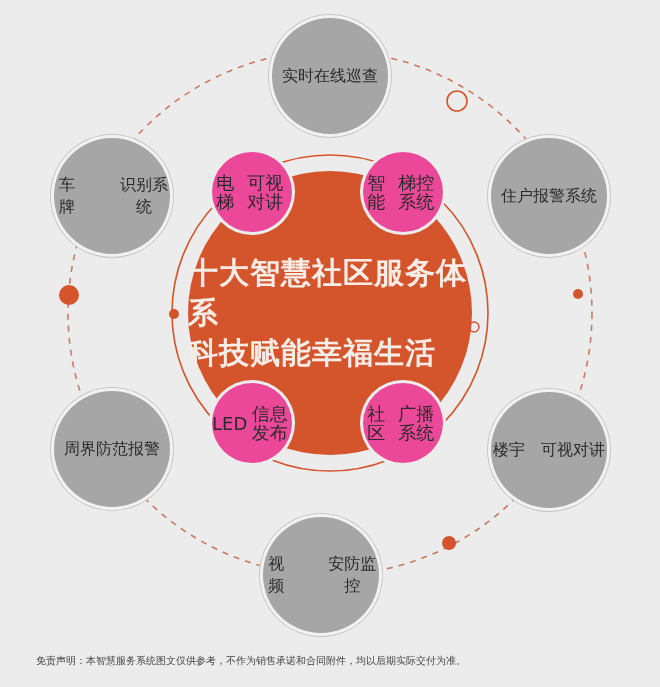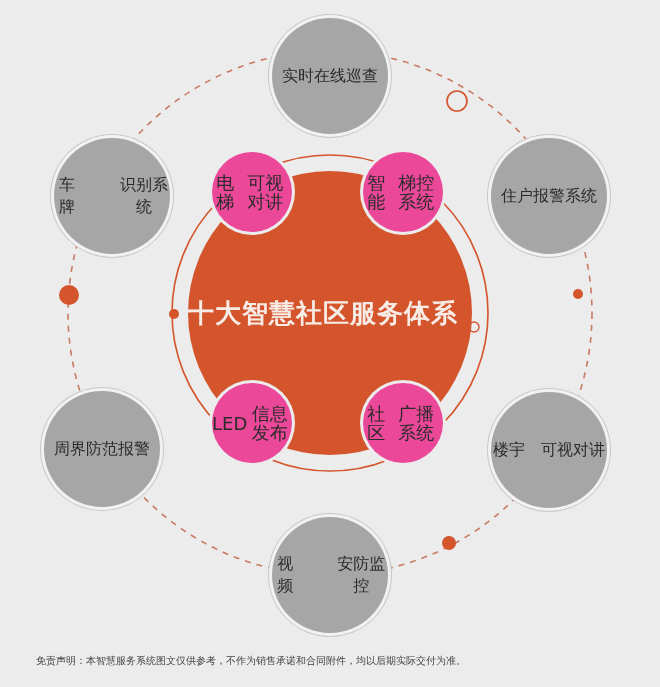--- a/index.html
+++ b/index.html
@@ -33,21 +33,21 @@
       font-size: 18px; line-height: 19px;
     }
     .core {
       position: absolute;
       width: 284px; height: 284px;
       left: 188px; top: 171px;
       border-radius: 50%;
       background: #d4542c;
       display: flex; flex-direction: column; align-items: flex-start; justify-content: center;
       color: #f7ece6;
-      font-size: 26px; line-height: 40px; font-weight: bold;
+      font-size: 30px; line-height: 40px; font-weight: bold;
       letter-spacing: 1px;
     }
     .disclaimer {
       position: absolute; left: 36px; top: 654px;
       font-size: 10px; color: #444;
     }
   </style>
 </head>
 <body>
 
@@ -61,39 +61,40 @@
   <circle cx="69" cy="295" r="10" fill="#d4542c"></circle>
   <circle cx="578" cy="294" r="5" fill="#d4542c"></circle>
   <circle cx="449" cy="543" r="7" fill="#d4542c"></circle>
 
   <circle cx="174" cy="314" r="5" fill="#d4542c"></circle>
   <circle cx="474" cy="327" r="5" fill="#ececec" stroke="#d4542c" stroke-width="1.4"></circle>
 </svg>
 
 <div class="core">
   <div>十大智慧社区服务体系</div>
+  <div>科技赋能幸福生活</div>
 </div>
 
 <div class="node outer-node" style="left:272px;top:18px;">
   <div>实时</div>
   <div>在线巡查</div>
 </div>
 <div class="node outer-node" style="left:491px;top:138px;align-items:center;">
   <div>住户</div>
   <div>报警系统</div>
 </div>
 <div class="node outer-node" style="left:491px;top:392px;gap:16px;">
   <div>楼宇</div>
   <div>可视对讲</div>
 </div>
-<div class="node outer-node" style="left:272px;top:517px;gap:36px;">
+<div class="node outer-node" style="left:263px;top:517px;gap:36px;">
   <div>视频</div>
   <div>安防监控</div>
 </div>
-<div class="node outer-node" style="left:44px;top:391px;">
+<div class="node outer-node" style="left:54px;top:391px;">
   <div>周界</div>
   <div>防范报警</div>
 </div>
 <div class="node outer-node" style="left:54px;top:138px;gap:38px;">
   <div>车牌</div>
   <div>识别系统</div>
 </div>
 
 <div class="node inner-node" style="left:212px;top:152px;">
   <div>电梯</div>

